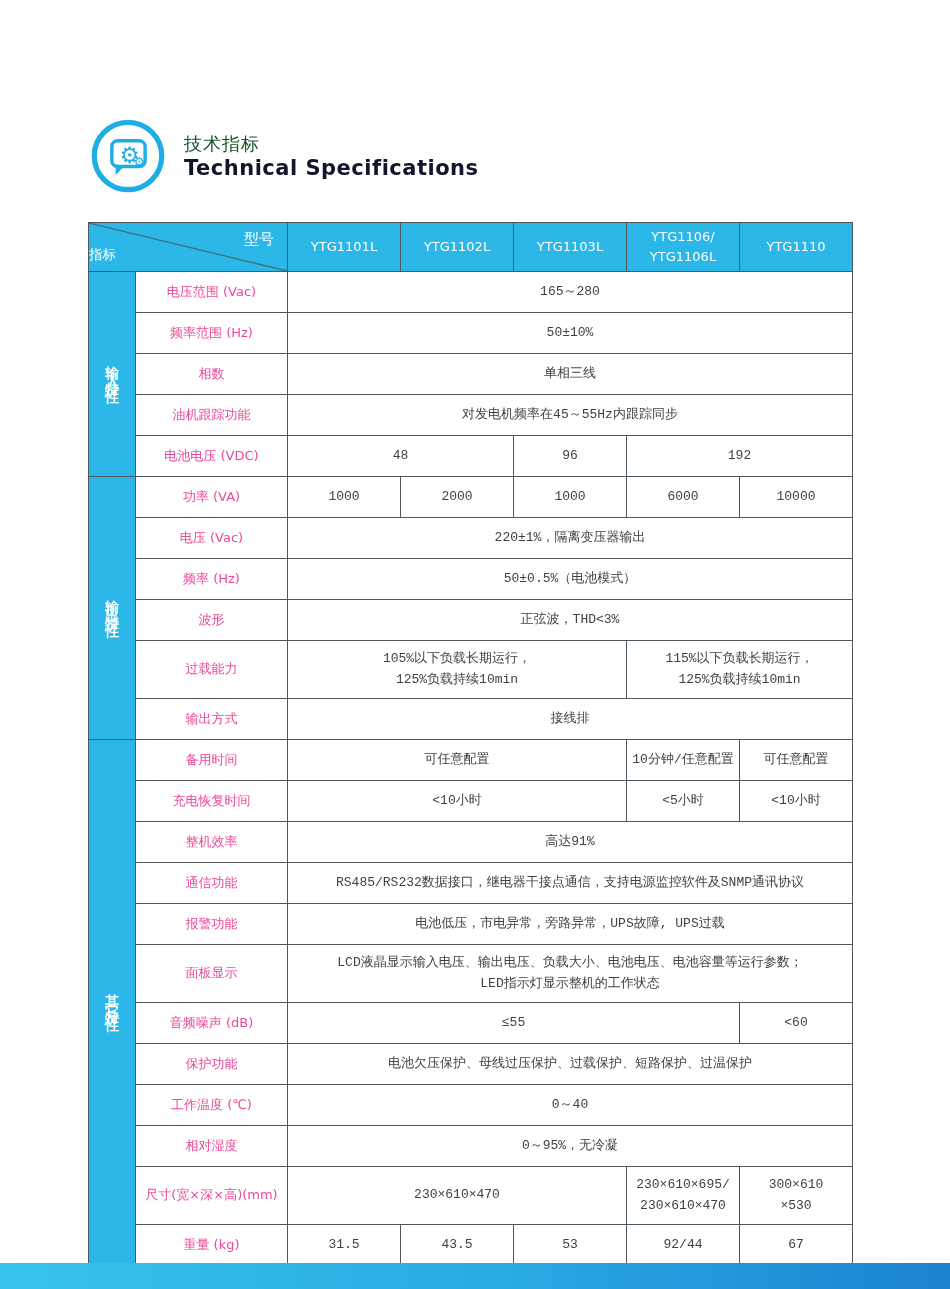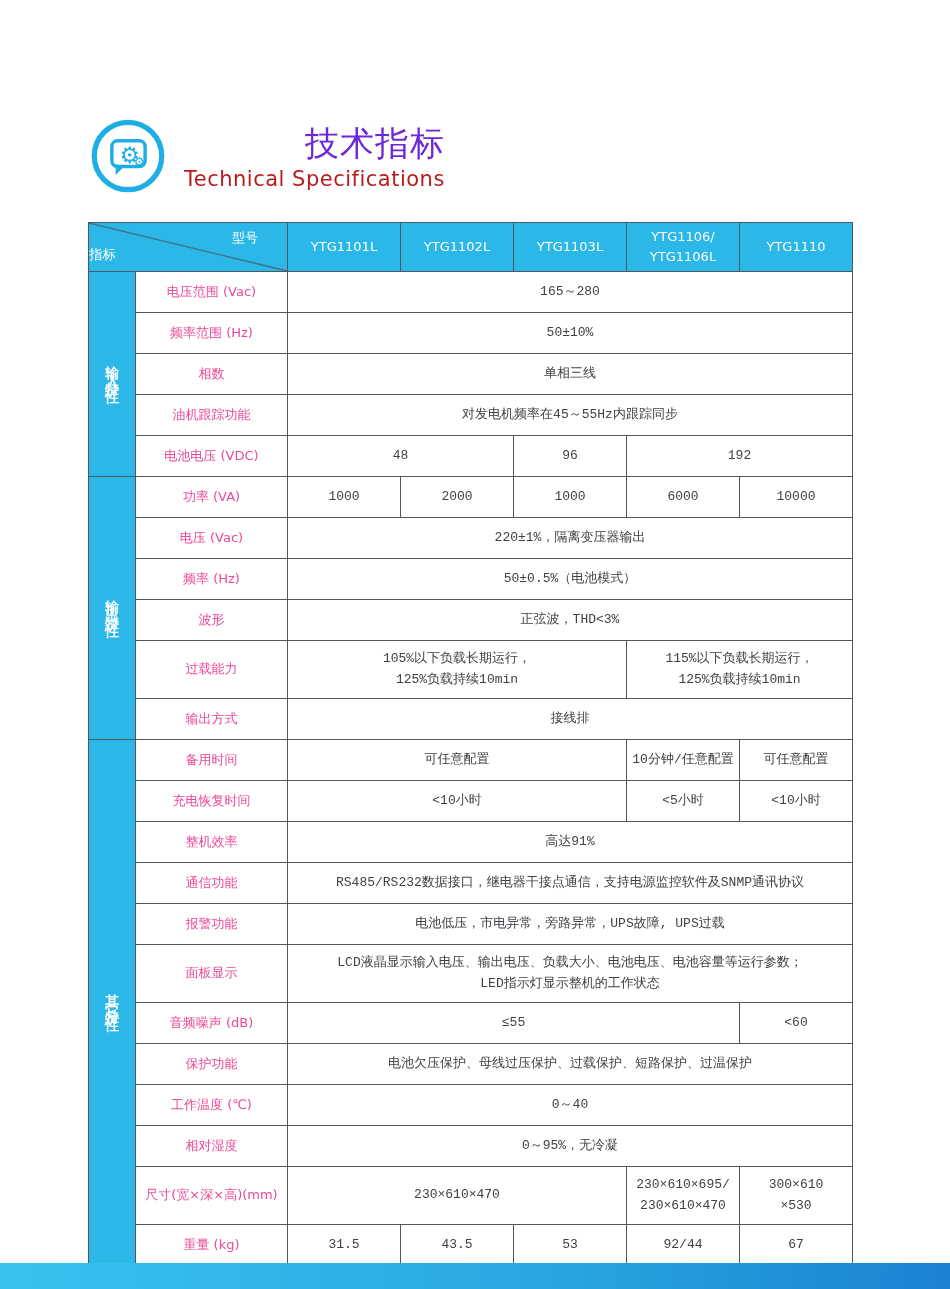--- a/index.html
+++ b/index.html
@@ -7,33 +7,33 @@
     --border:#4f585f;
   }
   html,body{margin:0;padding:0;background:#ffffff;}
   .page{
     position:relative;width:950px;height:1289px;background:#fff;overflow:hidden;
     font-family:"DejaVu Sans","Liberation Sans",sans-serif;color:#3e4246;
   }
   
   .hdr{position:absolute;left:90px;top:118px;display:flex;align-items:center;gap:18px;}
   .hdr-icon{width:76px;height:76px;flex:0 0 auto;}
-  .titles .zh{font-size:34px;color:#6d28d9;letter-spacing:1px;text-align:right;}
-  .titles .en{font-size:21px;color:#b91c1c;margin-top:0;font-weight:400;letter-spacing:.5px;}
+  .titles .zh{font-size:18px;color:#14532d;letter-spacing:1px;}
+  .titles .en{font-size:21px;color:#0f172a;margin-top:0;font-weight:700;letter-spacing:.5px;}
   
   .content{position:absolute;left:88px;top:222px;width:764px;}
   table.spec{border-collapse:collapse;table-layout:fixed;width:764px;}
   table.spec th,table.spec td{
     border:1px solid var(--border);padding:2px 4px;text-align:center;vertical-align:middle;
     font-size:13px;line-height:1.55;word-break:break-word;
   }
   thead th{background:var(--accent);color:#fff;font-weight:500;font-size:13.5px;height:44px;line-height:1.35;}
   th.corner{position:relative;padding:0;}
   th.corner .diag{position:absolute;left:0;top:0;width:100%;height:100%;display:block;}
-  th.corner .c-top{position:absolute;top:5px;right:29px;font-size:13px;}
+  th.corner .c-top{position:absolute;top:5px;right:13px;font-size:15px;}
   th.corner .c-bot{position:absolute;bottom:6px;left:0;font-size:13.5px;}
   td.cat{background:var(--accent);color:#fff;padding:0;}
   td.cat span{writing-mode:vertical-rl;text-orientation:upright;letter-spacing:8px;font-size:14px;font-weight:600;display:inline-block;}
   td.label{color:#ec4899;height:36px;}
   tr.tall td{height:53px;}
   td.val{color:#3e4246;font-family:Liberation Mono, monospace;}
   .footnote{margin-top:10px;font-size:13px;color:#3f4347;text-align:left;}
   .bottom-bar{position:absolute;left:0;right:0;bottom:0;height:26px;
     background:linear-gradient(90deg,#38c3ee 0%,#29a9e2 55%,#1b82d2 100%);}
 </style>

